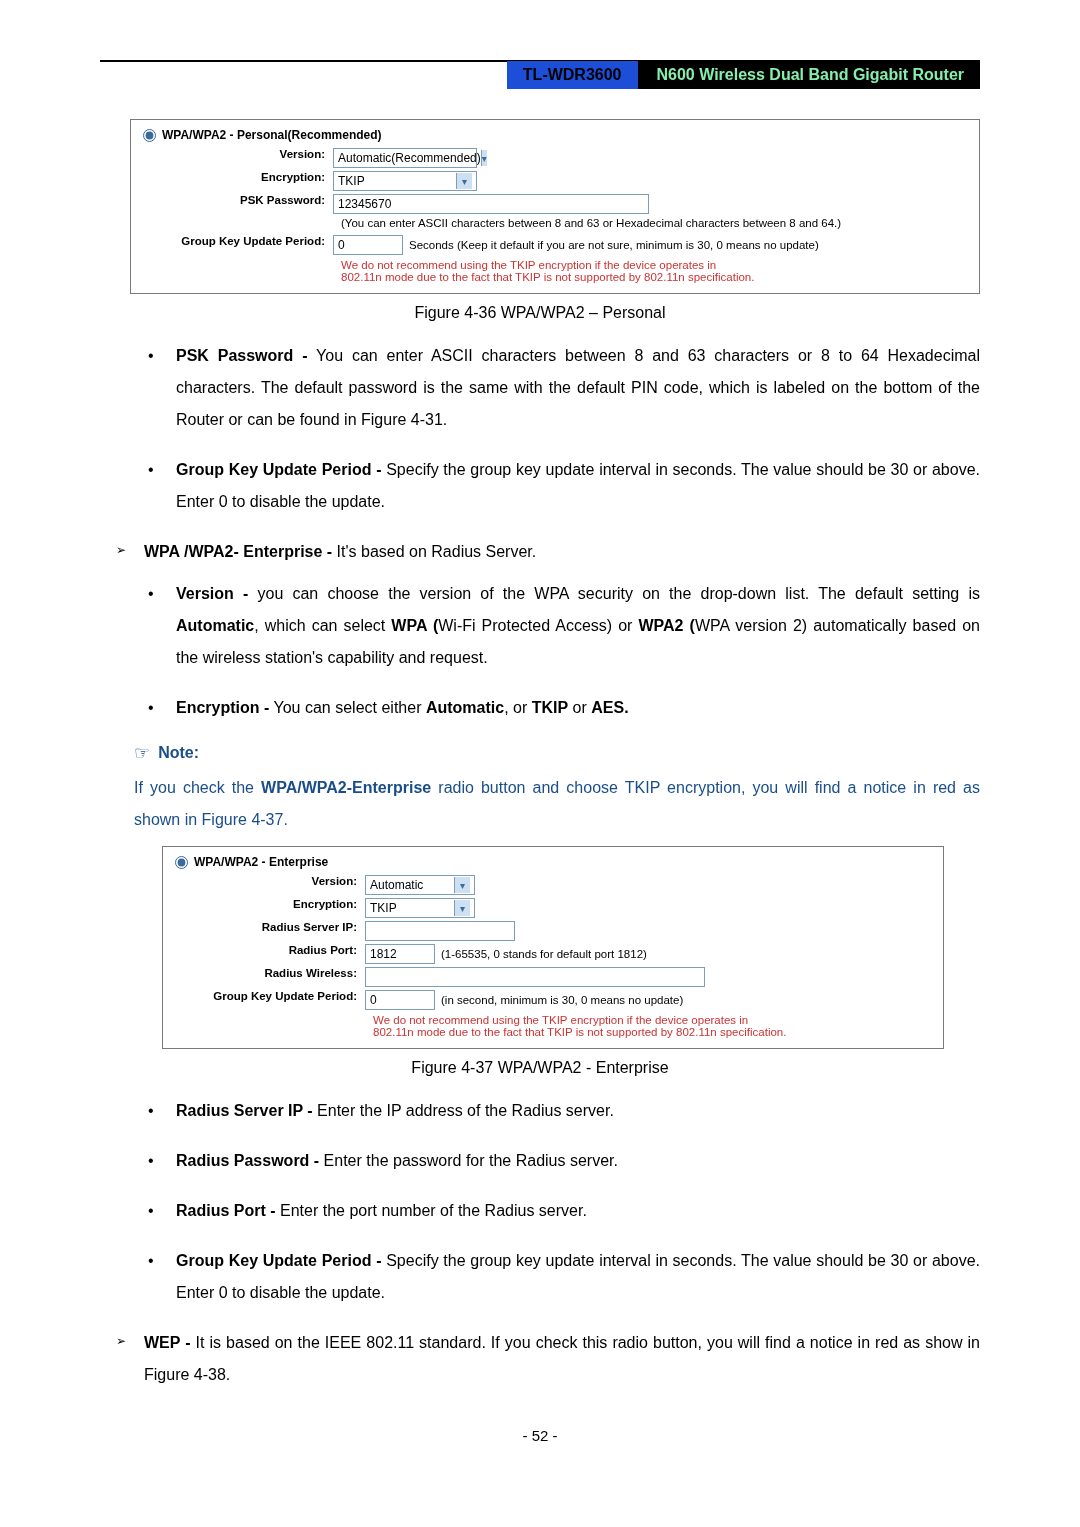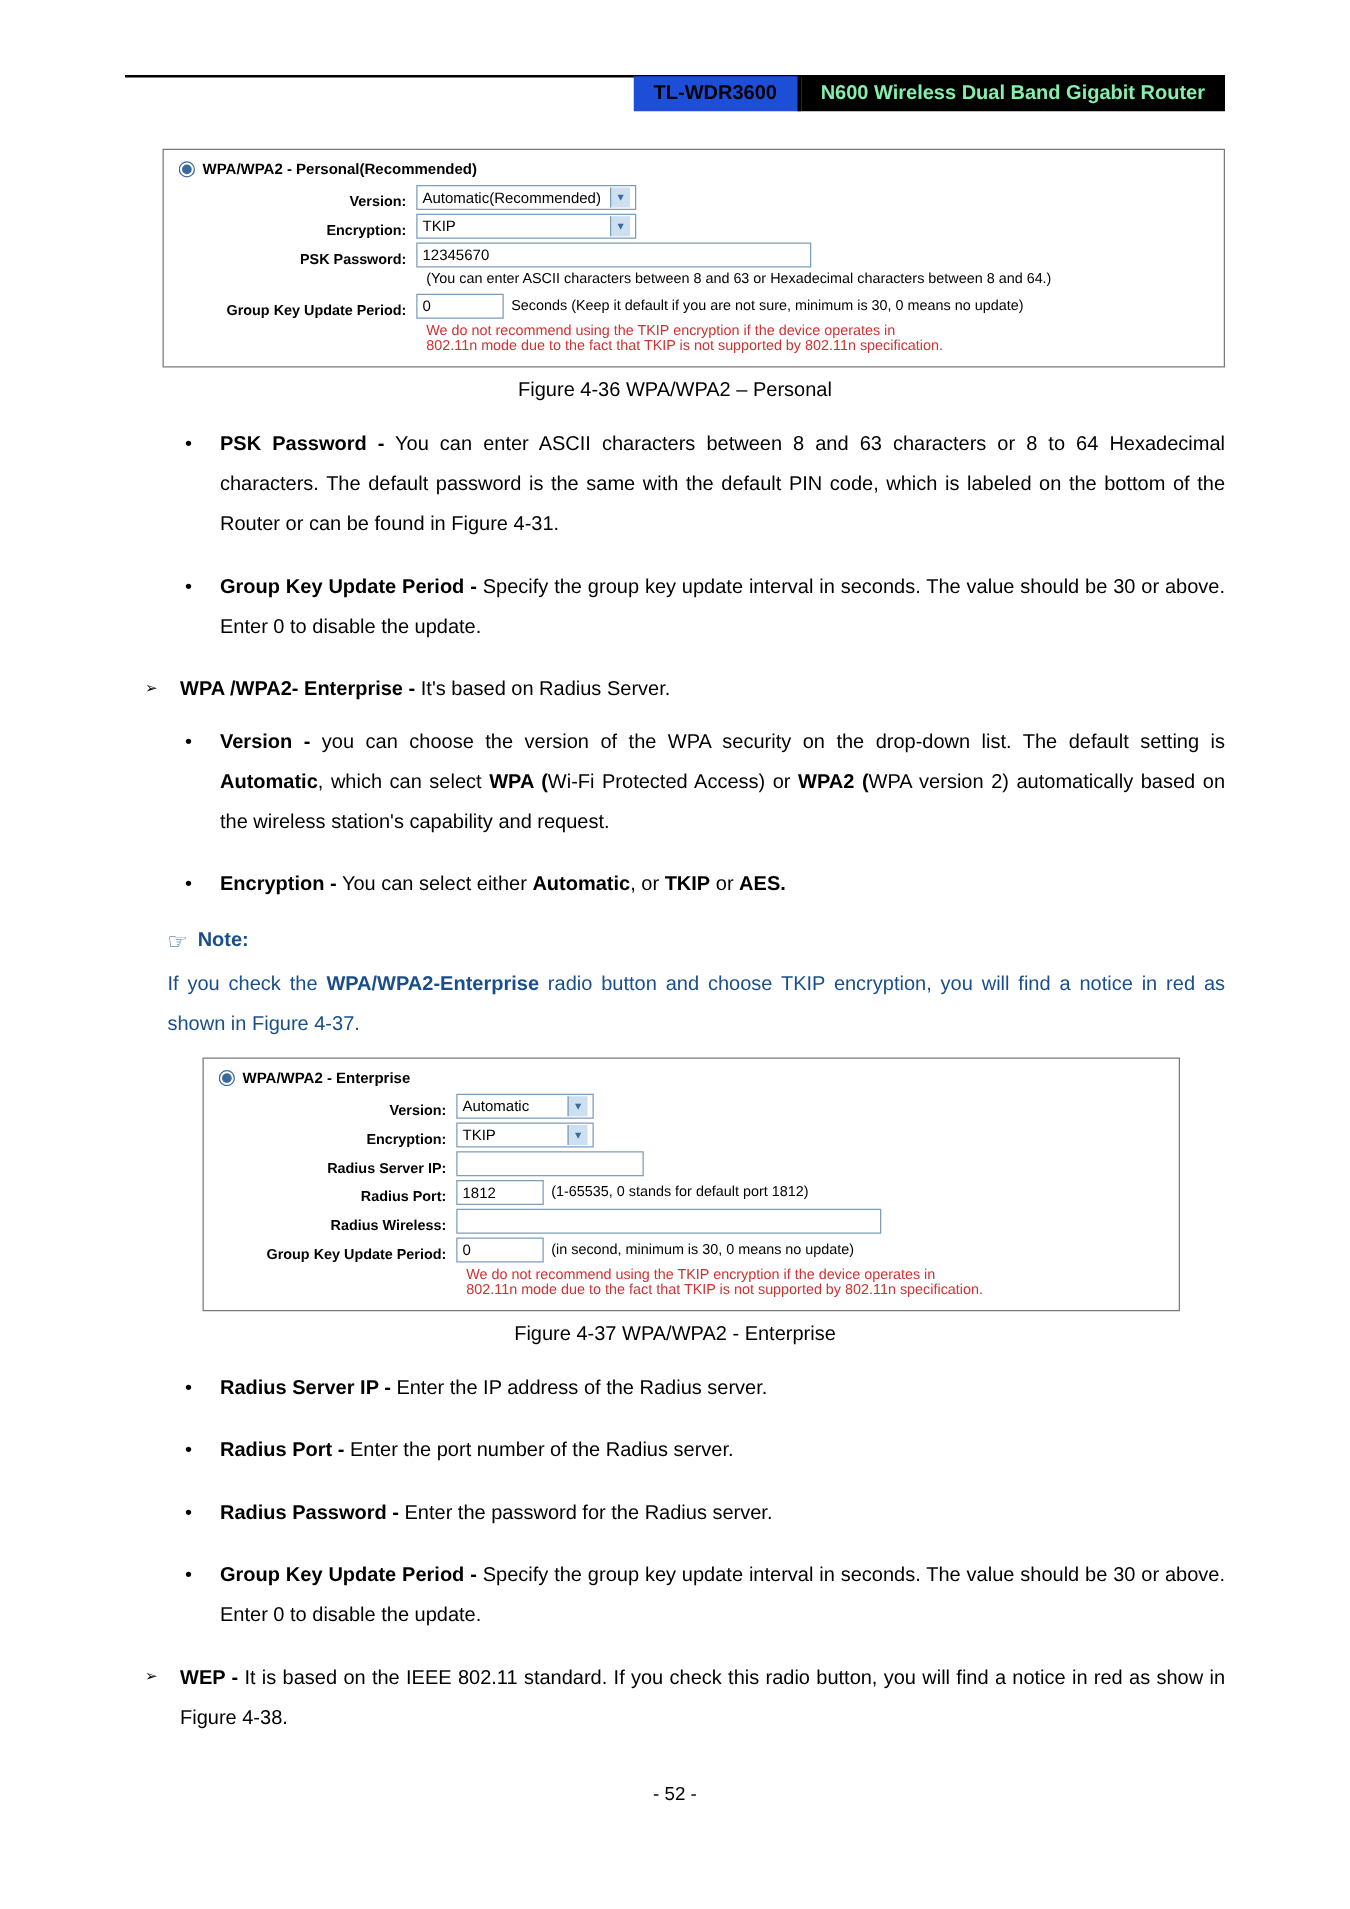--- a/index.html
+++ b/index.html
@@ -34,28 +34,28 @@
   }
   .screenshot-box {
     border: 1px solid #7a7a7a;
     margin: 8px 6px 8px 6px;
     padding: 8px 12px 10px 12px;
     font-size: 12px;
   }
   .radio-row { display:flex; align-items:center; margin-bottom:6px;}
   .radio-row input { margin-right:6px; accent-color:#3a6a9c;}
   .radio-row b { font-size:12px; }
-  .form-row { display:flex; align-items:flex-end; margin: 3px 0;}
+  .form-row { display:flex; align-items:flex-start; margin: 3px 0;}
   .form-label { width: 190px; text-align:right; padding-right:8px; font-weight:bold; font-size:11.5px;}
   .form-ctrl { flex:1; display:flex; align-items:center; gap:6px;}
   .sel, .inp {
     border:1px solid #7e9db9; background:#fff; font-size:12px;
     padding:1px 4px; height:20px;
   }
-  .sel { width:176px; position:relative; display:inline-flex; align-items:center; justify-content:space-between;}
+  .sel { width:144px; position:relative; display:inline-flex; align-items:center; justify-content:space-between;}
   .sel .chev { width:16px; height:16px; background:#cde0f1; border-left:1px solid #7e9db9; display:inline-flex; align-items:center; justify-content:center; color:#3b6a9c; font-size:10px;}
   .inp { width:160px; }
   .inp-sm { width:70px; }
   .inp-lg { width:316px; }
   .aside-txt { font-size:11.5px; }
   .red-txt { color:#c33; font-size:11.5px; }
   .hint-indent { margin-left:198px; }
   .caption {
     text-align:center; font-size:16px; margin:10px 0 18px 0;
   }
@@ -210,22 +210,22 @@
         <span class="aside-txt">(in second, minimum is 30, 0 means no update)</span>
       </div>
     </div>
     <div class="hint-indent red-txt" style="margin-top:4px;">We do not recommend using the TKIP encryption if the device operates in</div>
     <div class="hint-indent red-txt">802.11n mode due to the fact that TKIP is not supported by 802.11n specification.</div>
   </div>
   <div class="caption">Figure 4-37 WPA/WPA2 - Enterprise</div>
 
   <ul class="dash">
     <li class="body-text"><b>Radius Server IP -</b><span> Enter the IP address of the Radius server.</span></li>
+    <li class="body-text"><b>Radius Password -</b><span> Enter the password for the Radius server.</span></li>
     <li class="body-text"><b>Radius Port -</b><span> Enter the port number of the Radius server.</span></li>
-    <li class="body-text"><b>Radius Password -</b><span> Enter the password for the Radius server.</span></li>
     <li class="body-text"><b>Group Key Update Period -</b><span> Specify the group key update interval in seconds. The value should be 30 or above. Enter 0 to disable the update.</span></li>
   </ul>
 
   <ul class="chev">
     <li class="body-text"><b>WEP -</b><span> It is based on the IEEE 802.11 standard. If you check this radio button, you will find a notice in red as show in Figure 4-38.</span></li>
   </ul>
 
   <div class="page-num">- 52 -</div>
 </div>
 

